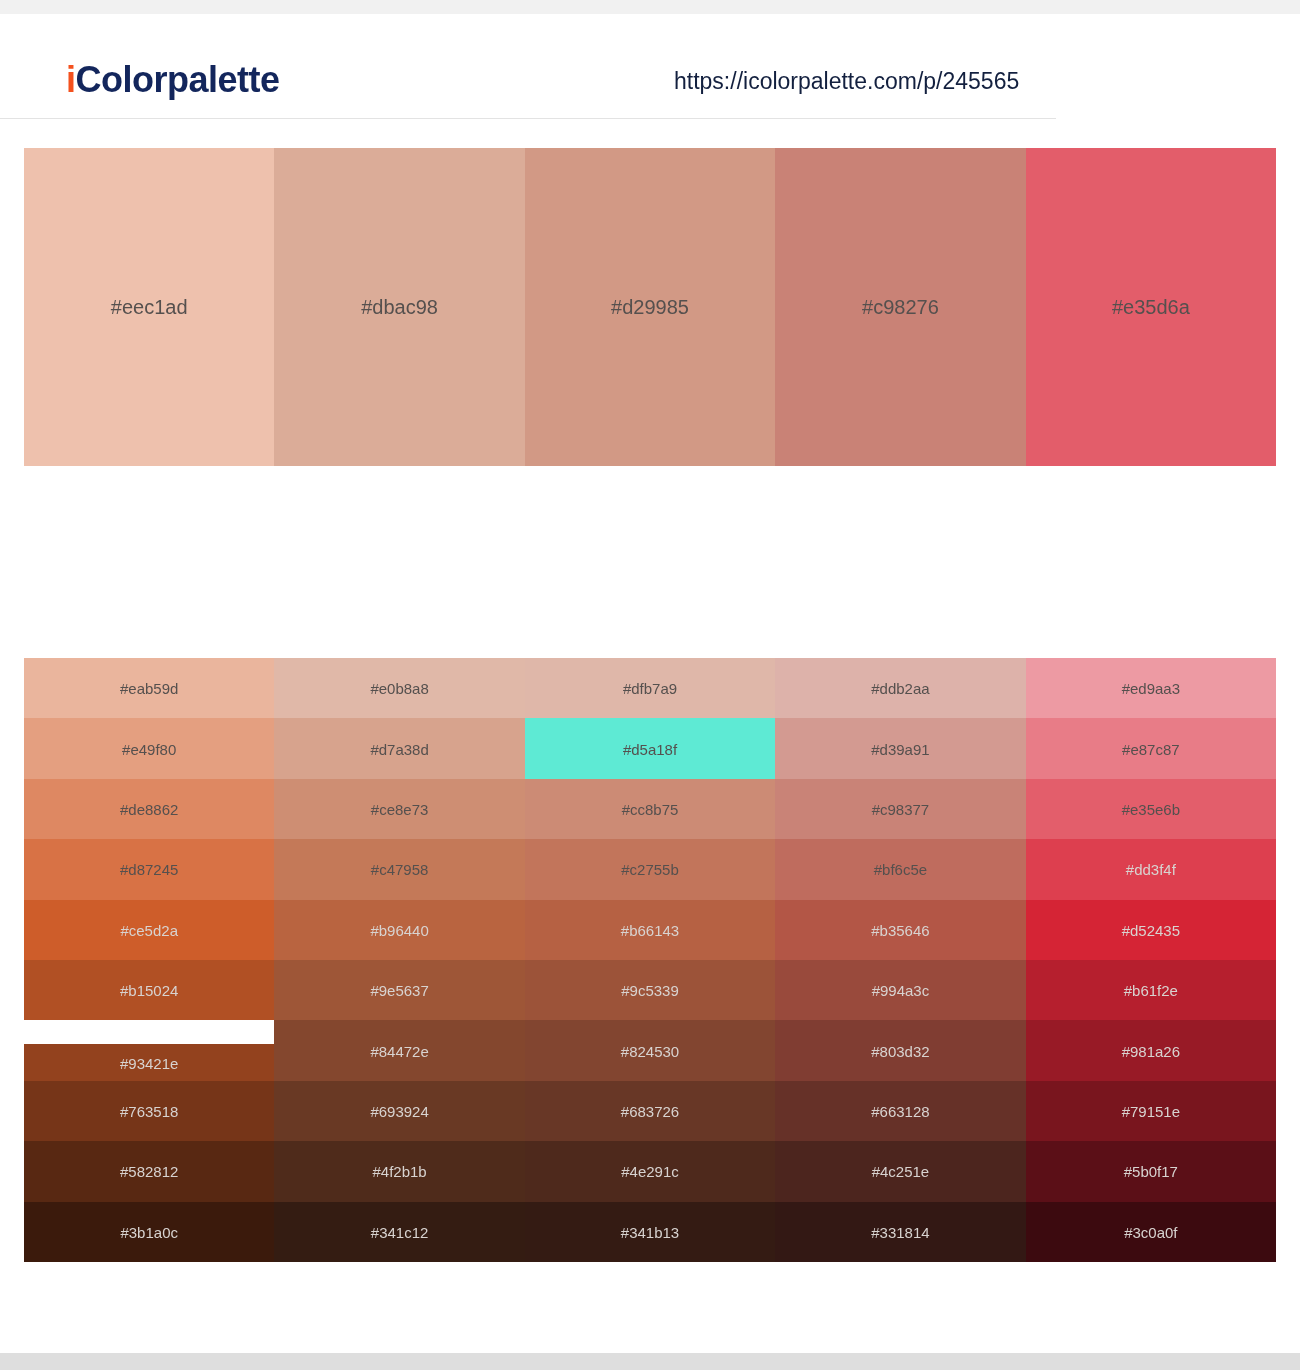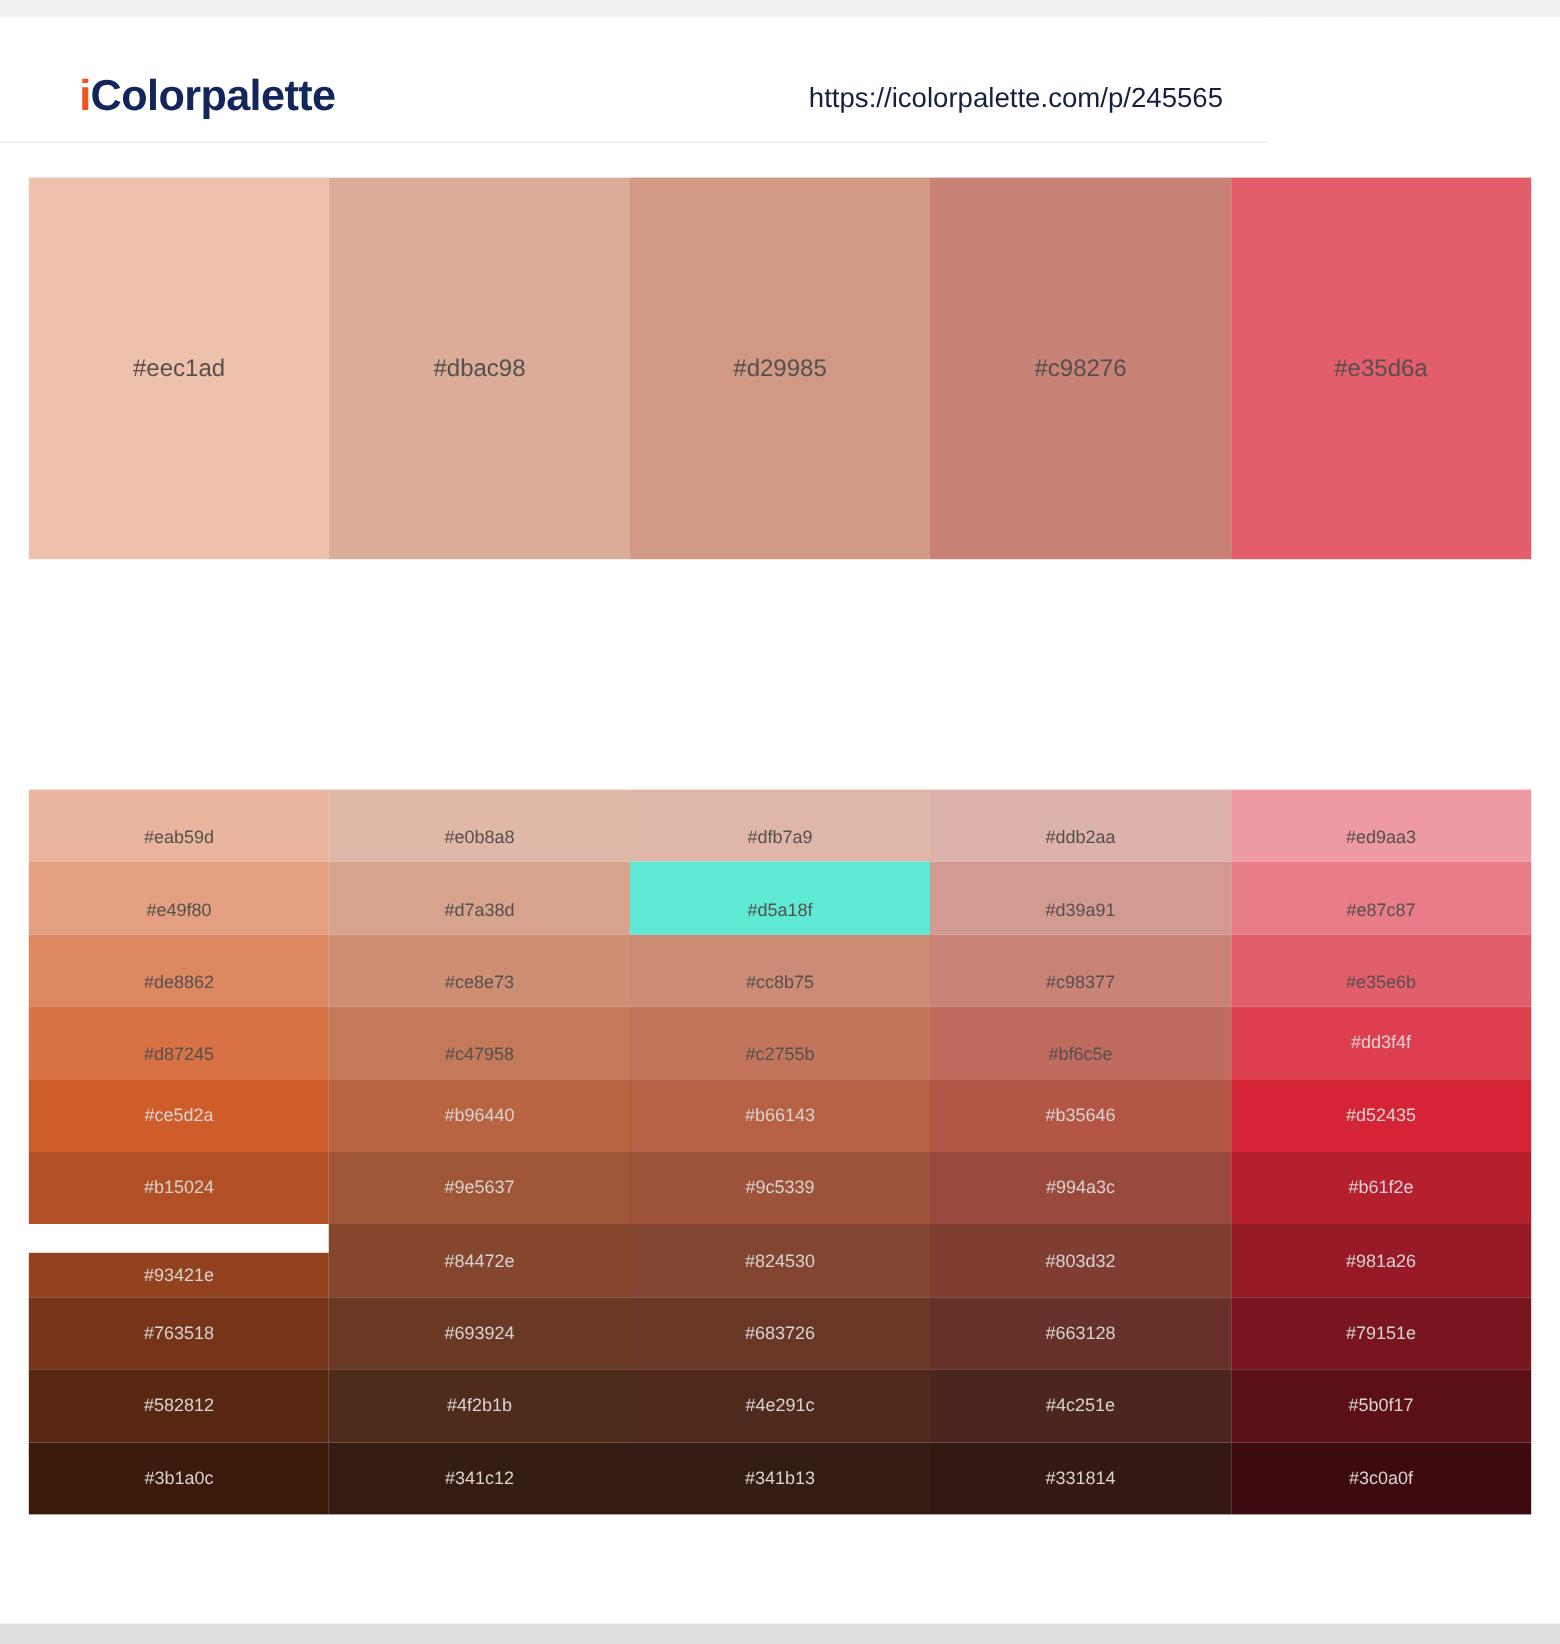--- a/index.html
+++ b/index.html
@@ -98,21 +98,21 @@
     position: absolute;
     left: 0;
     right: 0;
     top: 50%;
     transform: translateY(-50%);
     text-align: center;
     font-size: 15px;
     line-height: 1;
   }
   .grid-cell.dark .hex { color: #d8d3d0; }
-  .grid-cell.light .hex { color: #55504e; margin-top: 10px; }
+  .grid-cell.light .hex { color: #55504e; }
 
   
   .bottom-bar {
     position: absolute;
     left: 0;
     top: 1353px;
     width: 1300px;
     height: 17px;
     background: #dedede;
   }

